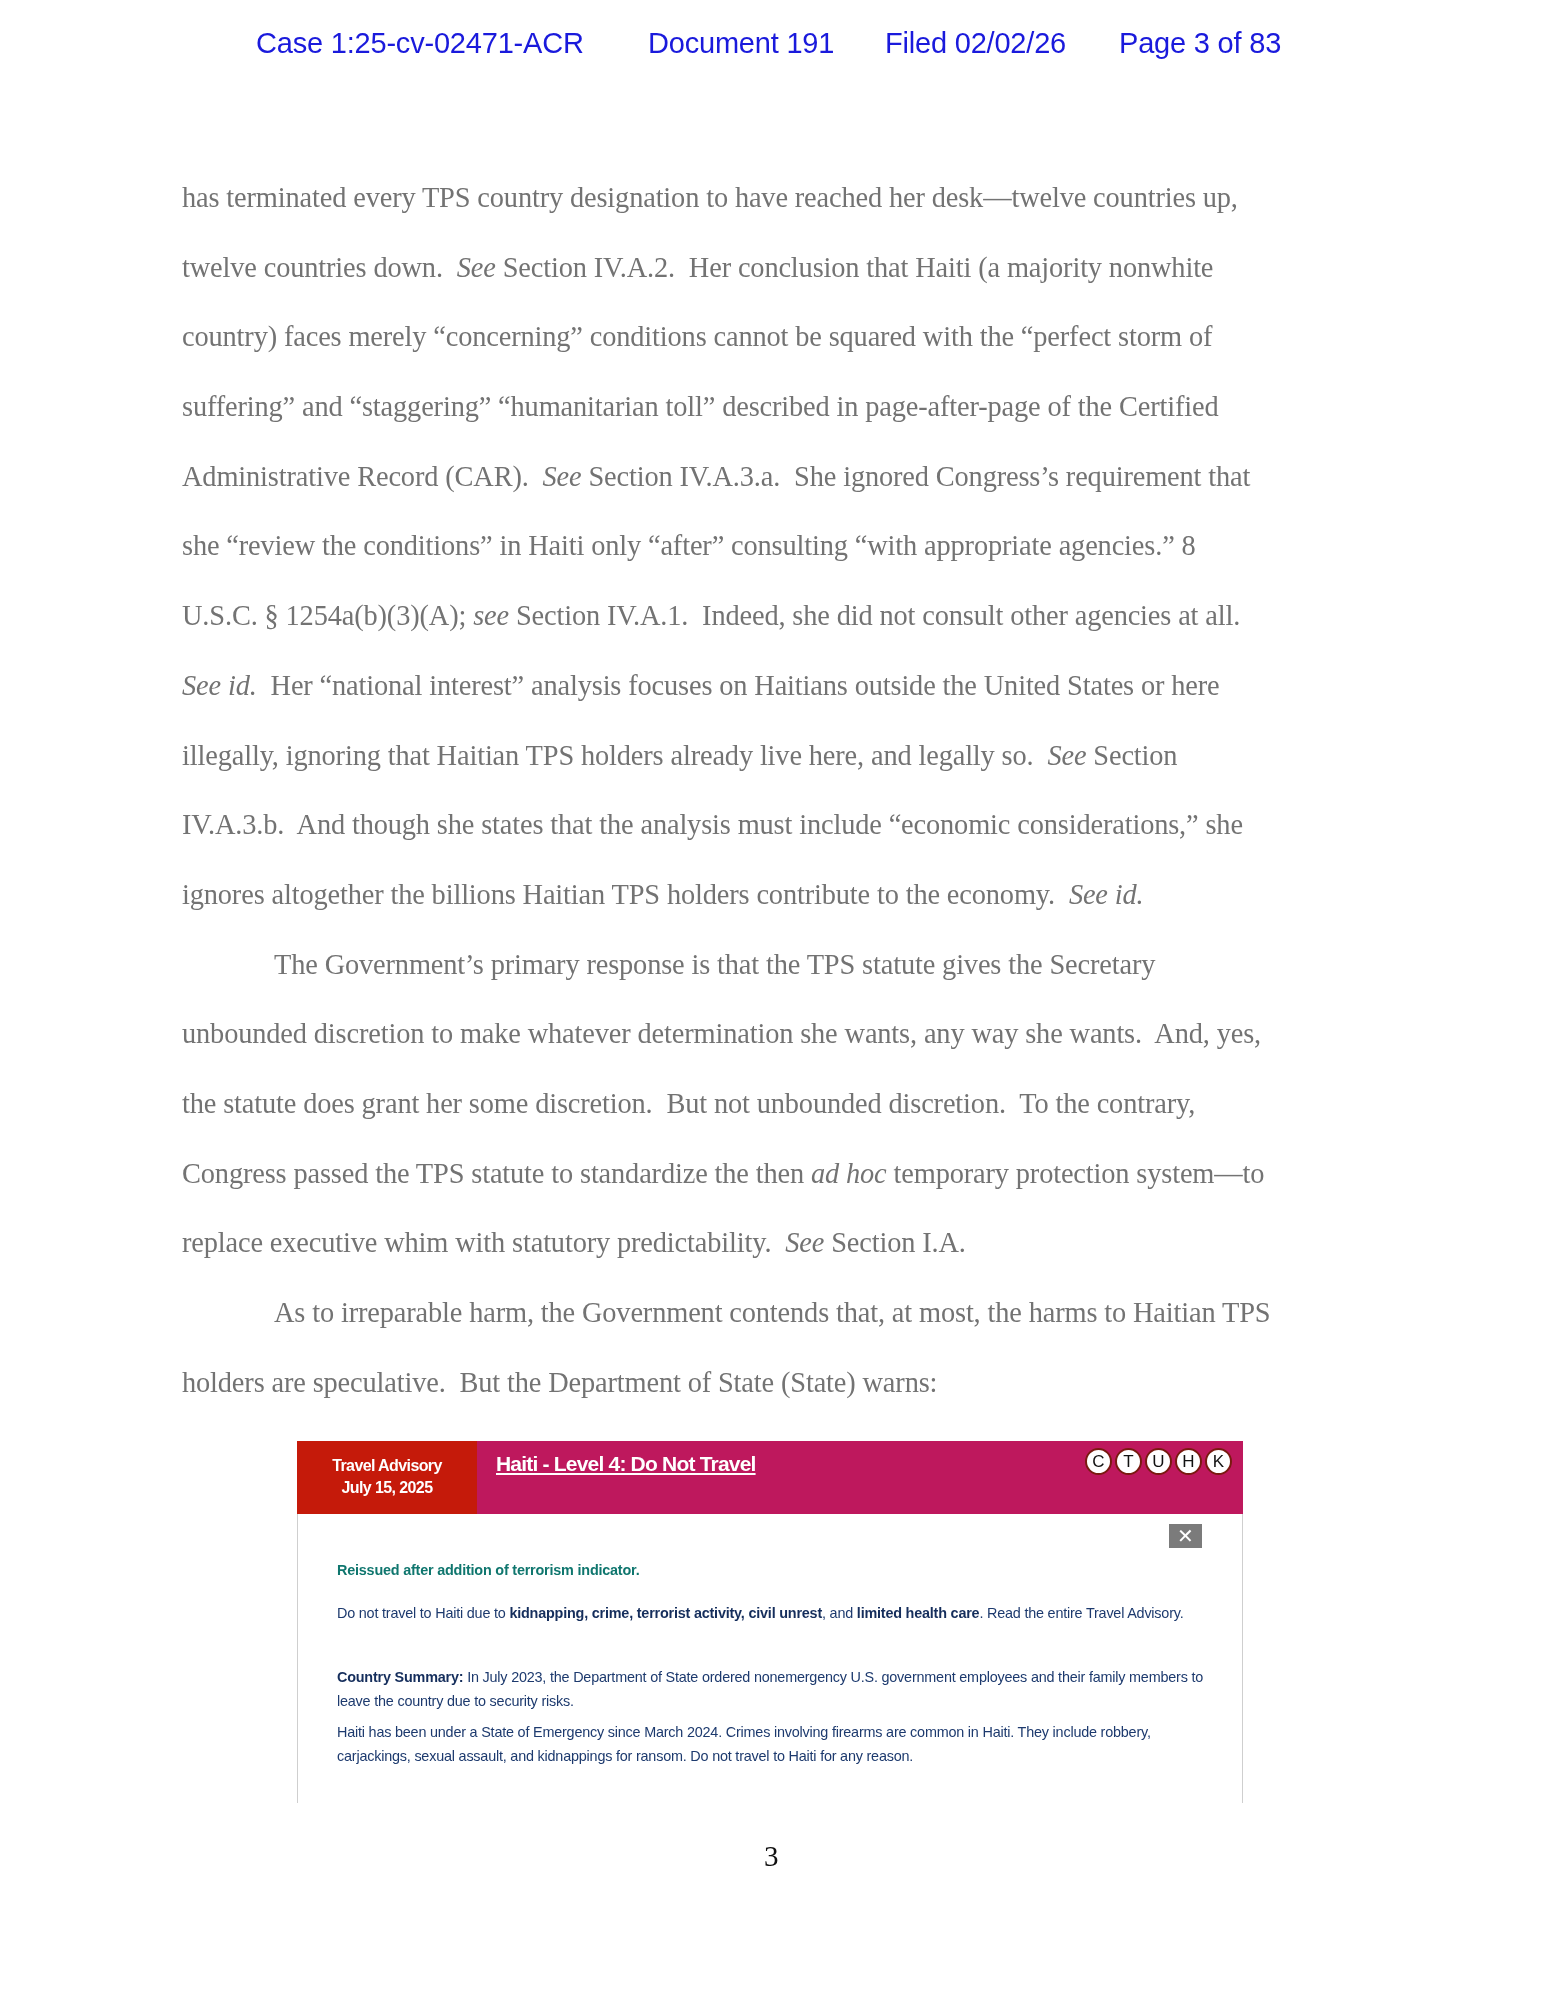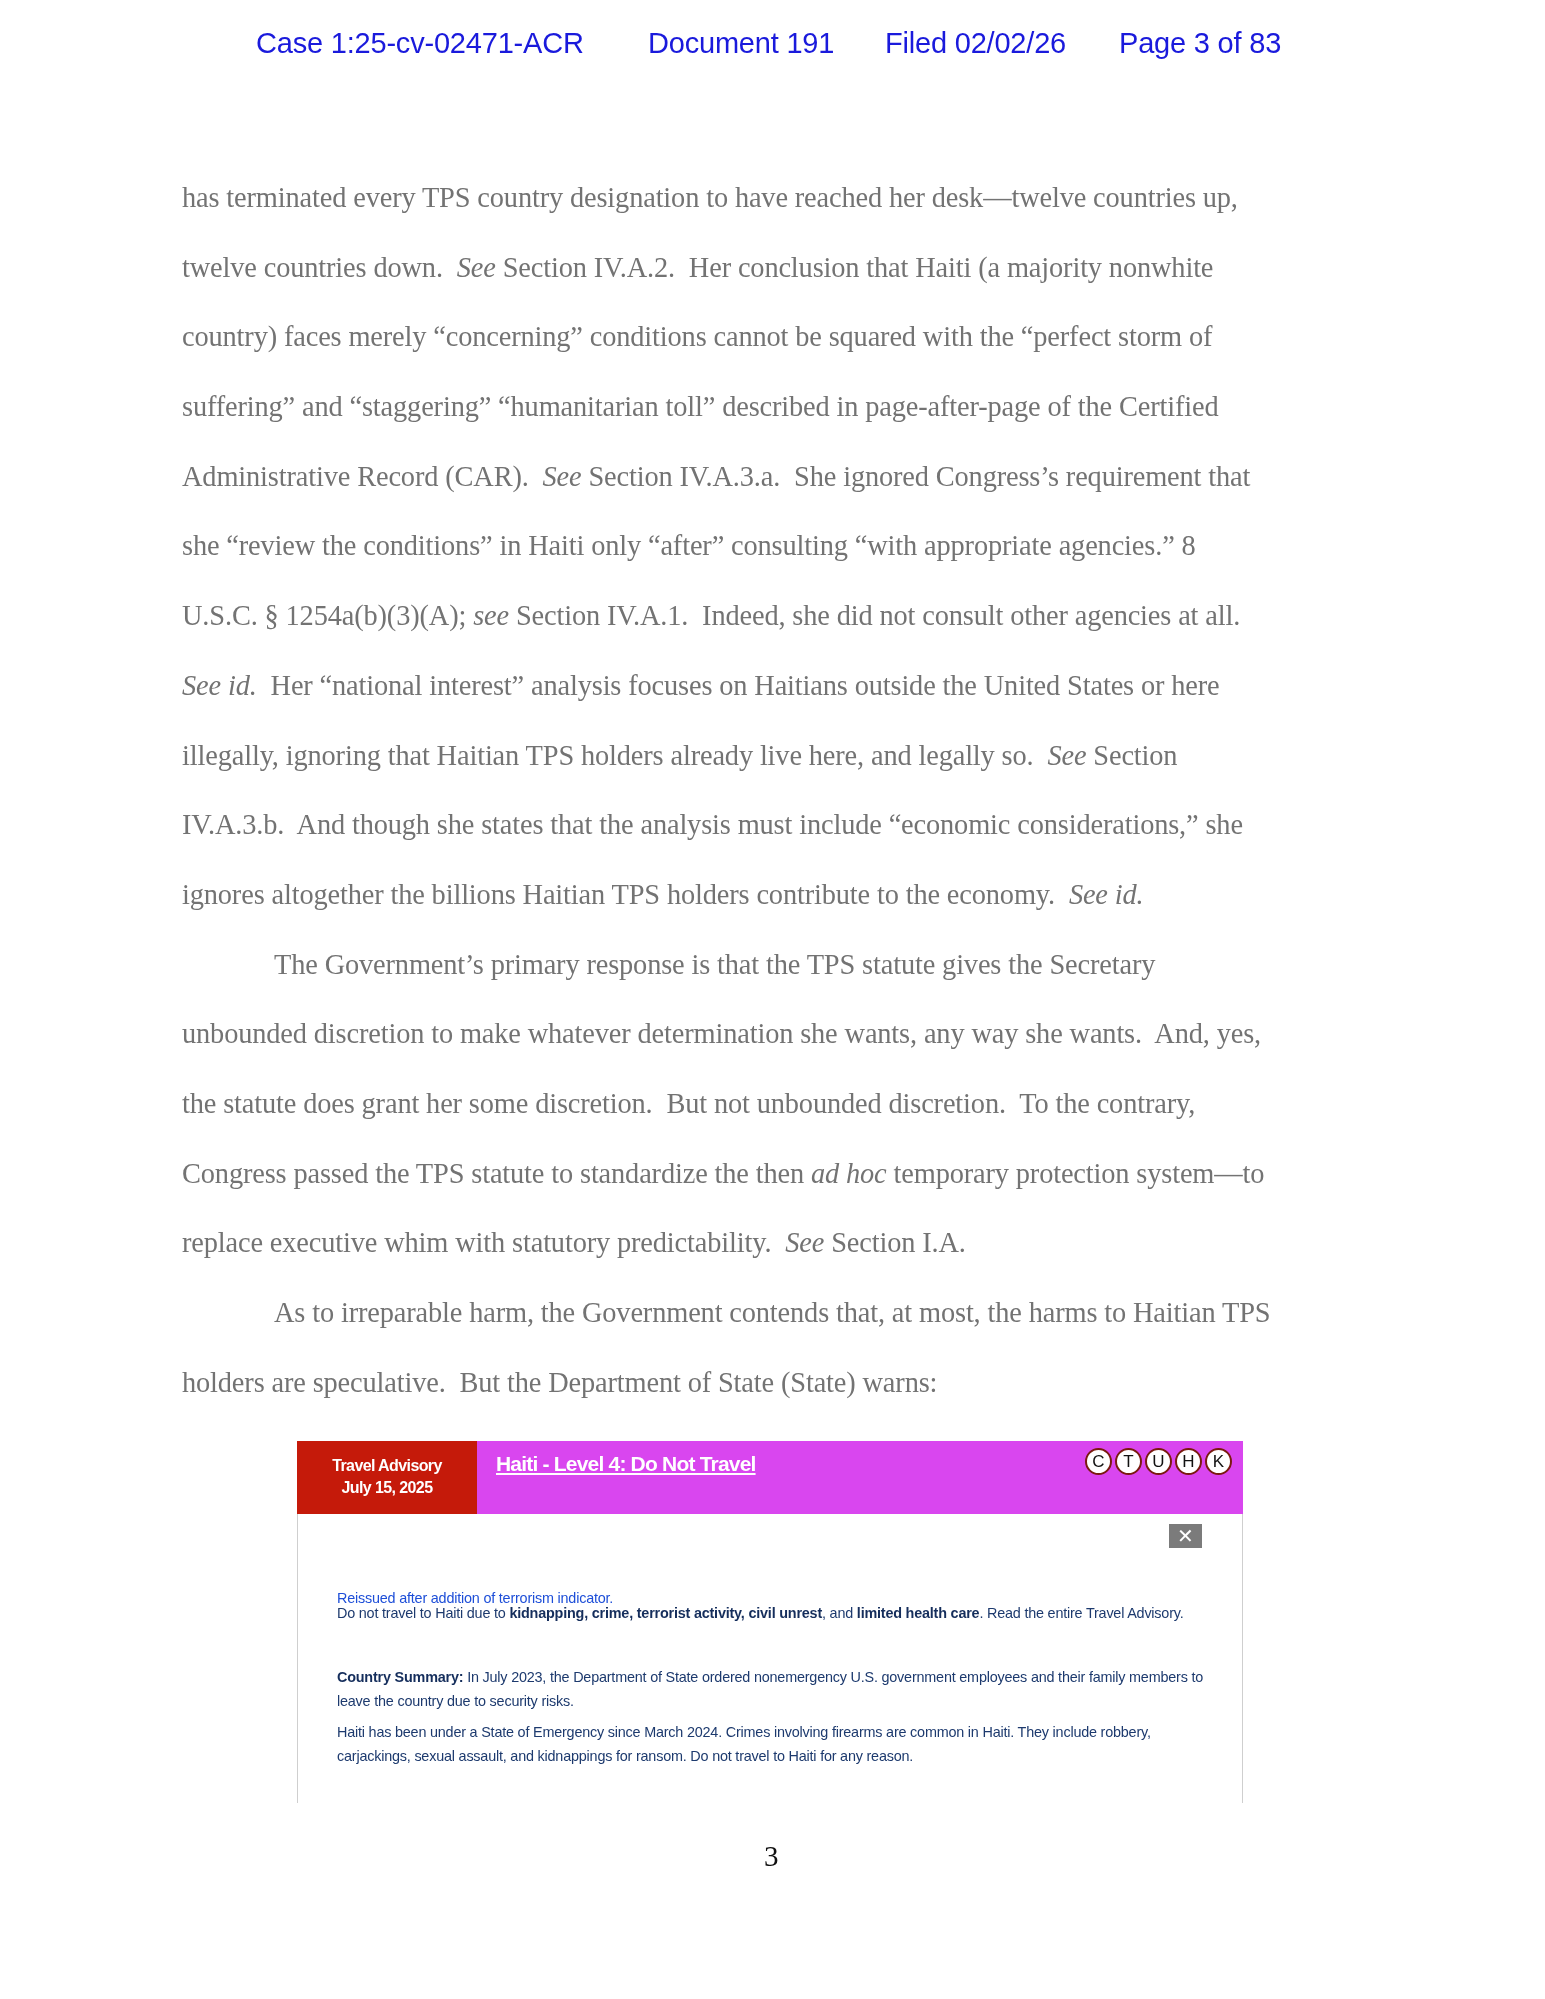--- a/index.html
+++ b/index.html
@@ -7,21 +7,21 @@
   .hdr { position: absolute; top: 27px; left: 256px; height: 40px; white-space: nowrap;
          font-family: "Liberation Sans", sans-serif; font-size: 29px; color: #1a1adc; letter-spacing: -0.2px; }
   .hdr span { position: absolute; top: 0; }
   .body-text { position: absolute; left: 182px; top: 178px; width: 1180px;
                font-family: "Liberation Serif", serif; font-size: 28.4px; color: #737373; }
   .line { height: 69.7px; line-height: 40px; white-space: nowrap; letter-spacing: -0.15px; }
   .line.indent { padding-left: 92px; }
   .line i { font-style: italic; }
   .advisory { position: absolute; left: 297px; top: 1441px; width: 946px; height: 362px;
               font-family: "DejaVu Sans", sans-serif; }
-  .adv-head { position: absolute; left: 0; top: 0; width: 946px; height: 73px; background: #d946ef; }
+  .adv-head { position: absolute; left: 0; top: 0; width: 946px; height: 73px; background: #be185d; }
   .adv-date { position: absolute; left: 0; top: 0; width: 180px; height: 73px; background: #c51a0a;
               color: #fff; text-align: center; font-family: "Liberation Sans", sans-serif; font-size: 16px;
               font-weight: bold; line-height: 22px; padding-top: 14px; box-sizing: border-box; transform-origin: center; letter-spacing: -0.6px; }
   .adv-title { position: absolute; left: 199px; top: 11px; color: #fff; text-decoration: underline;
                font-family: "Liberation Sans", sans-serif; font-size: 21px; font-weight: bold; letter-spacing: -0.8px; }
   .adv-icons { position: absolute; right: 11px; top: 7px; display: flex; }
   .adv-icons span { width: 27px; height: 27px; border-radius: 50%; background: #fff; border: 2px solid #7a1a10;
                     margin-left: 3px; box-sizing: border-box; display: flex; align-items: center; justify-content: center;
                     font-family: "Liberation Sans", sans-serif; font-size: 17px; color: #111; }
   .adv-body { position: absolute; left: 0; top: 73px; width: 946px; height: 289px;
@@ -74,21 +74,21 @@
     <div class="adv-icons">
       <span>C</span>
       <span>T</span>
       <span>U</span>
       <span>H</span>
       <span>K</span>
     </div>
   </div>
   <div class="adv-body">
     <div class="adv-close">✕</div>
-    <div class="adv-p" style="top:72px;font-weight:normal;color:#1d4ed8">Reissued after addition of terrorism indicator.</div>
+    <div class="adv-p" style="top:44px;font-weight:bold;color:#0f766e">Reissued after addition of terrorism indicator.</div>
     <div class="adv-p" style="top:87px">
       <span>Do not travel to Haiti due to </span><b>kidnapping, crime, terrorist activity, civil unrest</b><span>, and </span><b>limited health care</b><span>. Read the entire Travel Advisory.</span>
     </div>
     <div class="adv-p" style="top:151px">
       <b>Country Summary:</b><span> In July 2023, the Department of State ordered nonemergency U.S. government employees and their family members to leave the country due to security risks.</span>
     </div>
     <div class="adv-p" style="top:206px">Haiti has been under a State of Emergency since March 2024. Crimes involving firearms are common in Haiti. They include robbery, carjackings, sexual assault, and kidnappings for ransom. Do not travel to Haiti for any reason.</div>
   </div>
 </div>
 

